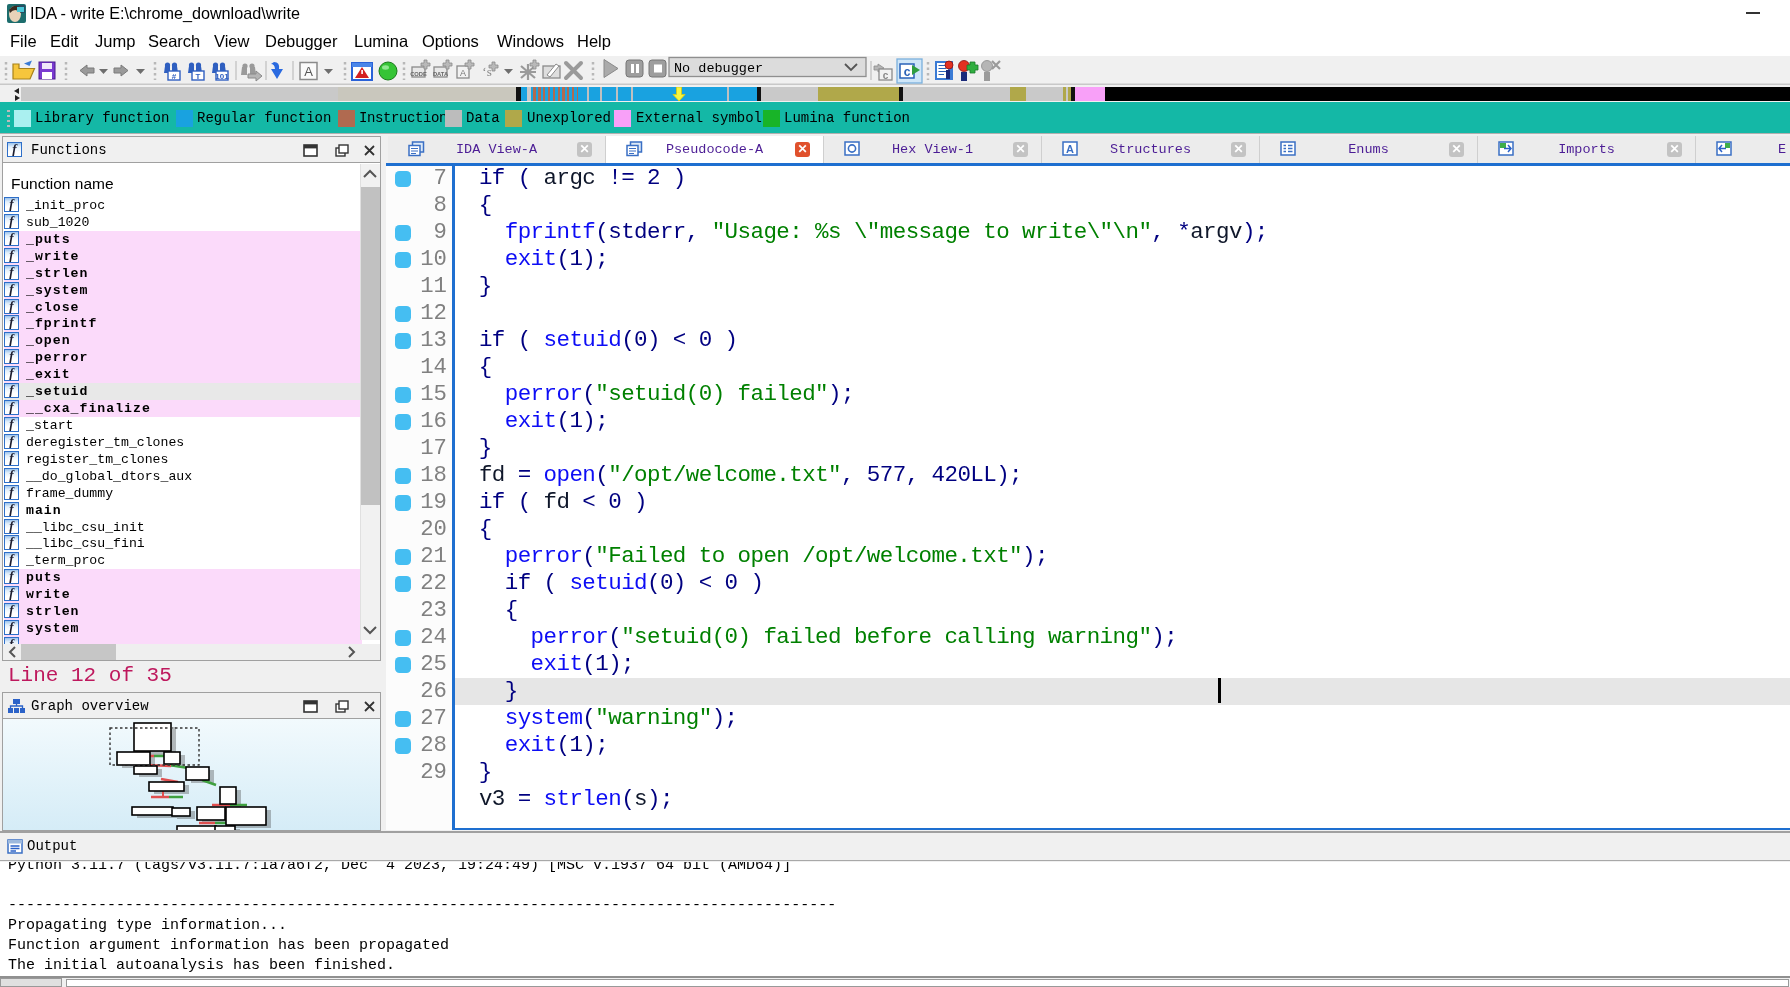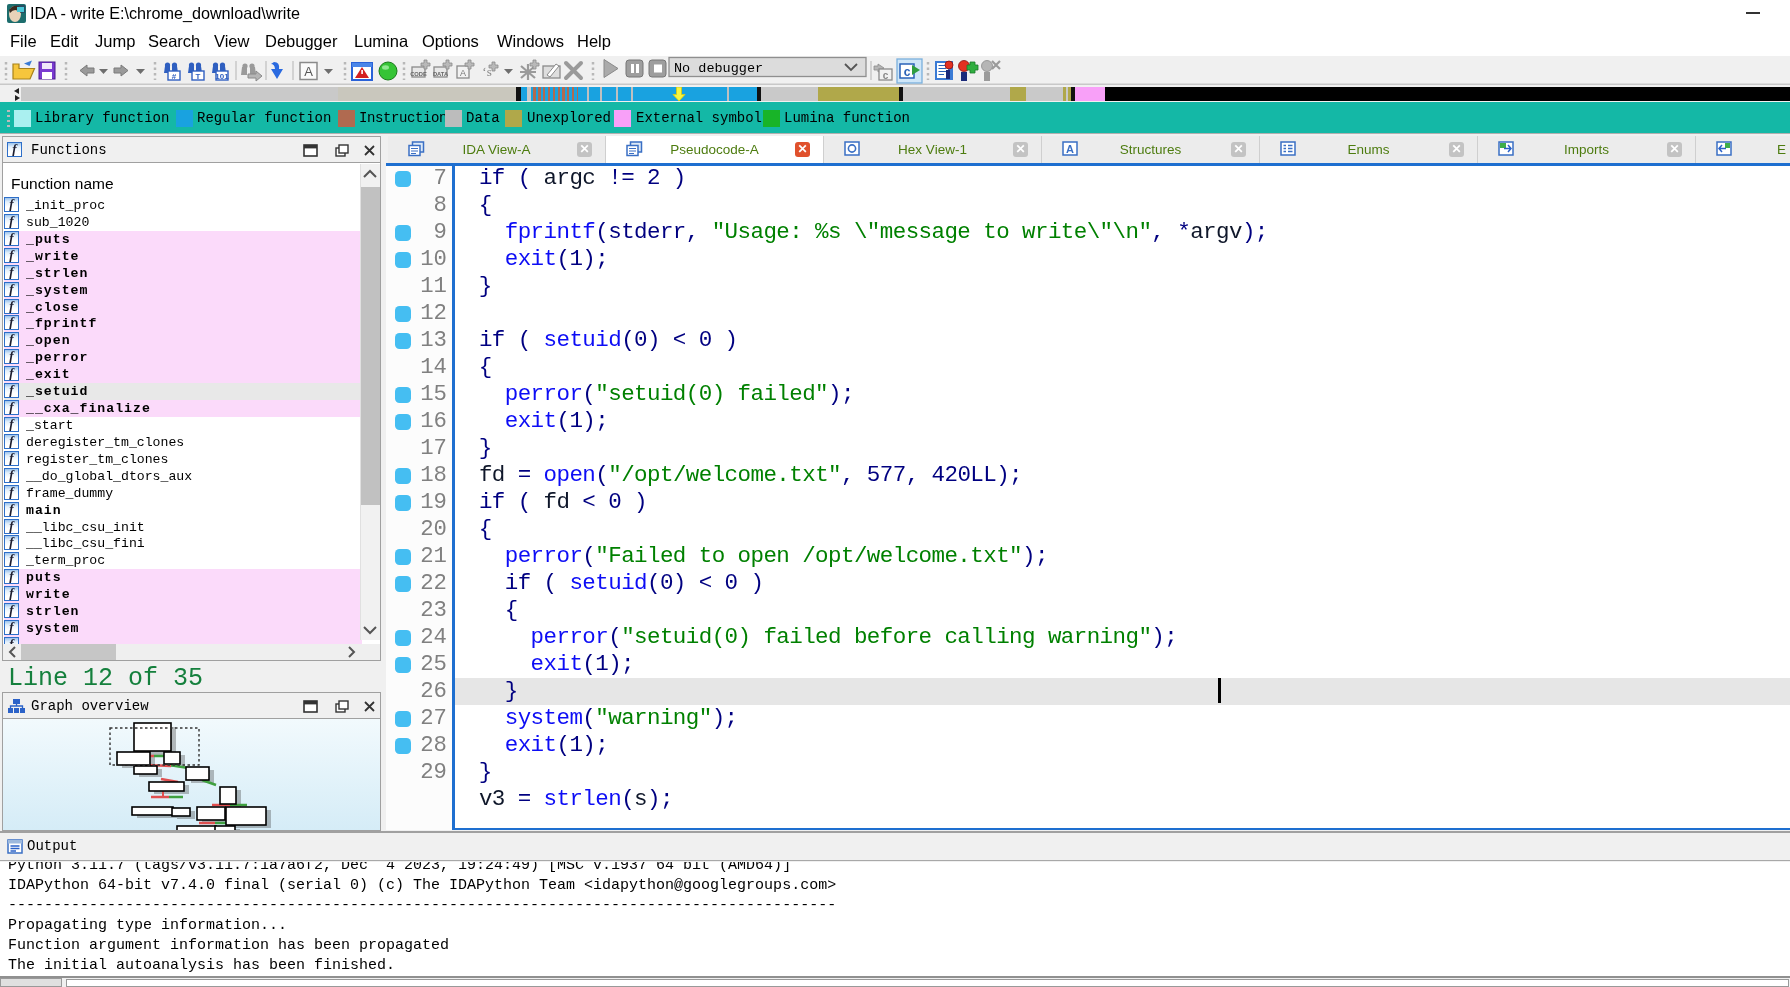--- a/index.html
+++ b/index.html
@@ -53,21 +53,21 @@
   .s { color:#008000; }
   .v { color:#0f172a; }
   .g { color:#808080; }
   .ln { position:absolute; left:3px; width:61px; text-align:right; color:#808080;
         font-family:"Liberation Mono",monospace; font-size:22.3px; line-height:27px; }
   .dot { position:absolute; left:12px; width:15.5px; height:15.5px; border-radius:4.5px; background:#45bef2; }
 
   
   .tab { position:absolute; top:136px; height:27px; background:#ececec; border-right:1px solid #cfcfcf; }
   .tab.active { background:#ffffff; }
-  .tabtxt { position:absolute; top:6px; width:100%; text-align:center; font-family:Liberation Sans, sans-serif; font-size:13.5px; color:#4d7c0f; }
+  .tabtxt { position:absolute; top:6px; width:100%; text-align:center; font-family:Liberation Mono, monospace; font-size:13.5px; color:#4c1d95; }
   .tabx { position:absolute; right:13px; top:6px; width:15px; height:15px; border-radius:3px; background:#c3c3c3;
           color:#fff; font-size:12px; line-height:14px; text-align:center; font-weight:bold; }
   .tabx.red { background:#e0512c; }
   .tabico { position:absolute; left:20px; top:5px; }
 
   
   .oline { position:absolute; left:8px; font-family:"Liberation Mono",monospace; font-size:15px; line-height:20px; color:#000; white-space:pre; }
 </style>
 </head>
 <body>
@@ -393,21 +393,21 @@
   <div class="abs" style="left:0px;top:507px;width:377px;height:16px;background:#efefef;"></div>
   <svg class="abs" style="left:4px;top:509px" width="12" height="12">
       <path d="M8 1 L3 6 L8 11" stroke="#555" stroke-width="2" fill="none"></path>
     </svg>
   <div class="abs" style="left:18px;top:507px;width:95px;height:16px;background:#c6c6c6;"></div>
   <svg class="abs" style="left:342px;top:509px" width="12" height="12">
       <path d="M4 1 L9 6 L4 11" stroke="#555" stroke-width="2" fill="none"></path>
     </svg>
 </div>
 
-<div class="abs mono" style="left:8px;top:664px;font-size:25px;color:#15803d;">Line 12 of 35</div>
+<div class="abs mono" style="left:8px;top:664px;font-size:21px;color:#be185d;">Line 12 of 35</div>
 
 <div class="panel" id="gpanel" style="left:2px;top:692px;width:379px;height:139px;">
   <div class="ptitle"></div>
   <svg class="abs" style="left:5px;top:6px" width="17" height="15">
     <rect x="5" y="0" width="7" height="5" fill="#2b62c8"></rect>
     <rect x="0" y="9" width="5" height="5" fill="#2b62c8"></rect>
     <rect x="6" y="9" width="5" height="5" fill="#2b62c8"></rect>
     <rect x="12" y="9" width="5" height="5" fill="#2b62c8"></rect>
     <path d="M8.5 5 V7 M2.5 9 V7 H14.5 V9" stroke="#2b62c8" stroke-width="1.3" fill="none"></path>
   </svg>
@@ -610,21 +610,20 @@
 <div class="abs" id="outtitle" style="left:0;top:833px;width:1790px;height:28px;background:#f0f0f0;border-bottom:1px solid #a8a8a8;">
   <svg class="abs" style="left:7px;top:6px" width="16" height="16">
       <rect x="1" y="1" width="14" height="13" fill="#fff" stroke="#3a6fc4" stroke-width="1.5"></rect>
       <rect x="1" y="1" width="14" height="3.5" fill="#9db9dd"></rect>
       <path d="M3.5 7 H12.5 M3.5 9.5 H12.5 M3.5 12 H9" stroke="#2b62c8" stroke-width="1.3"></path>
     </svg>
   <span class="mono abs" style="left:27px;top:5px;font-size:14px;">Output</span>
 </div>
 <div class="abs" id="outtext" style="left:0;top:862px;width:1790px;height:114px;background:#ffffff;overflow:hidden;">
   <div class="oline" style="top:-6px">Python 3.11.7 (tags/v3.11.7:1a7a6f2, Dec  4 2023, 19:24:49) [MSC v.1937 64 bit (AMD64)]</div>
-  <div class="oline" style="top:14px">IDAPython 64-bit v7.4.0 final (serial 0) (c) The IDAPython Team &lt;idapython@googlegroups.com&gt;</div>
   <div class="oline" style="top:34px">--------------------------------------------------------------------------------------------</div>
   <div class="oline" style="top:54px">Propagating type information...</div>
   <div class="oline" style="top:74px">Function argument information has been propagated</div>
   <div class="oline" style="top:94px">The initial autoanalysis has been finished.</div>
 </div>
 <div class="abs" style="left:0;top:976px;width:1790px;height:1.5px;background:#909090;"></div>
 <div class="abs" style="left:0;top:978px;width:1790px;height:9px;background:#f0f0f0;"></div>
 <div class="abs" style="left:0;top:978px;width:62px;height:9px;background:#e0e0e0;border:1px solid #999;"></div>
 <div class="abs" style="left:66px;top:979px;width:1723px;height:8px;background:#ffffff;border:1px solid #999;"></div>
 

